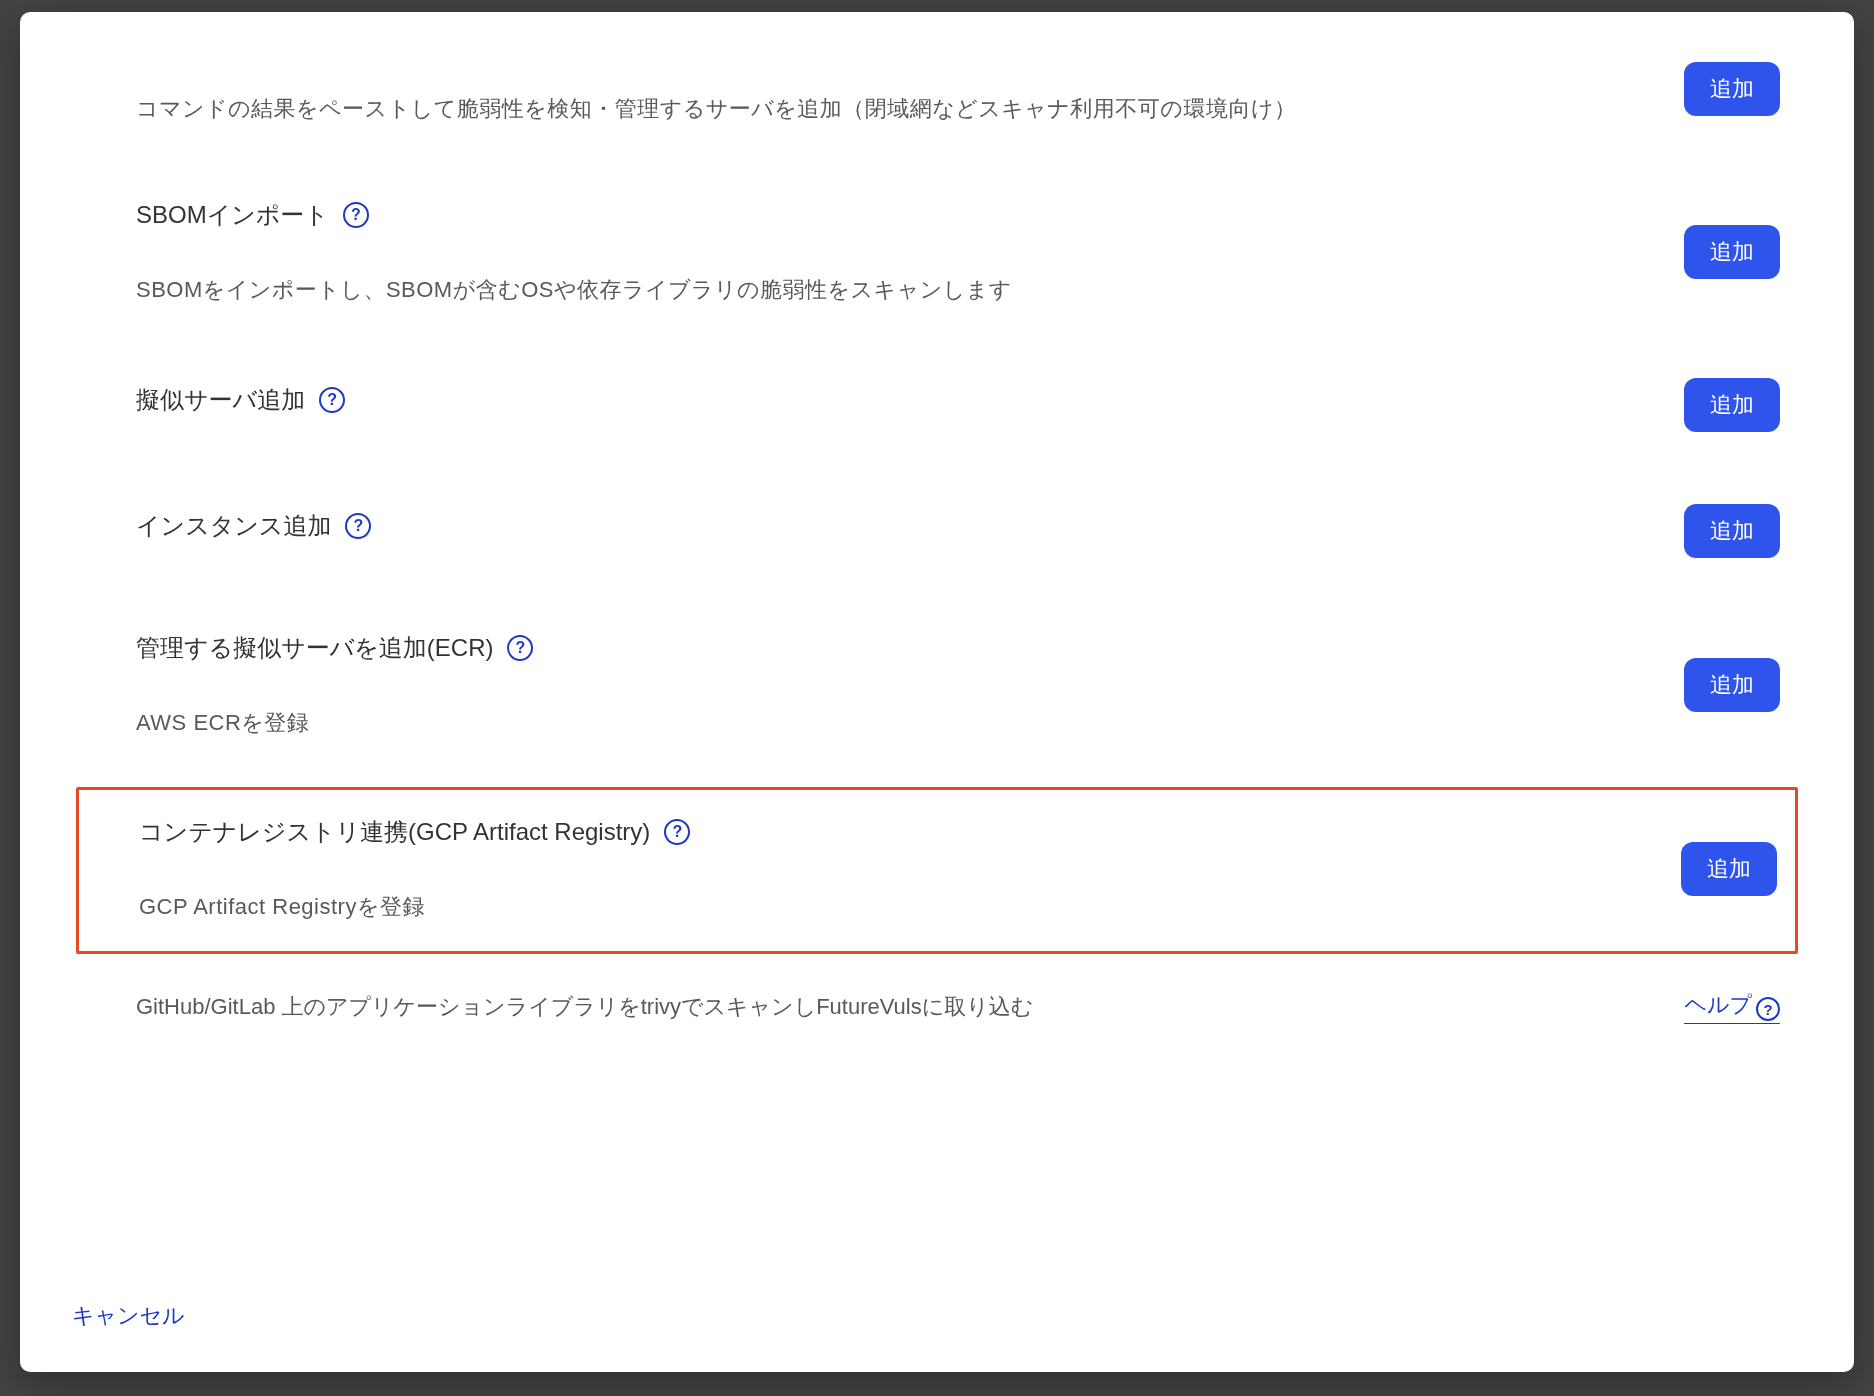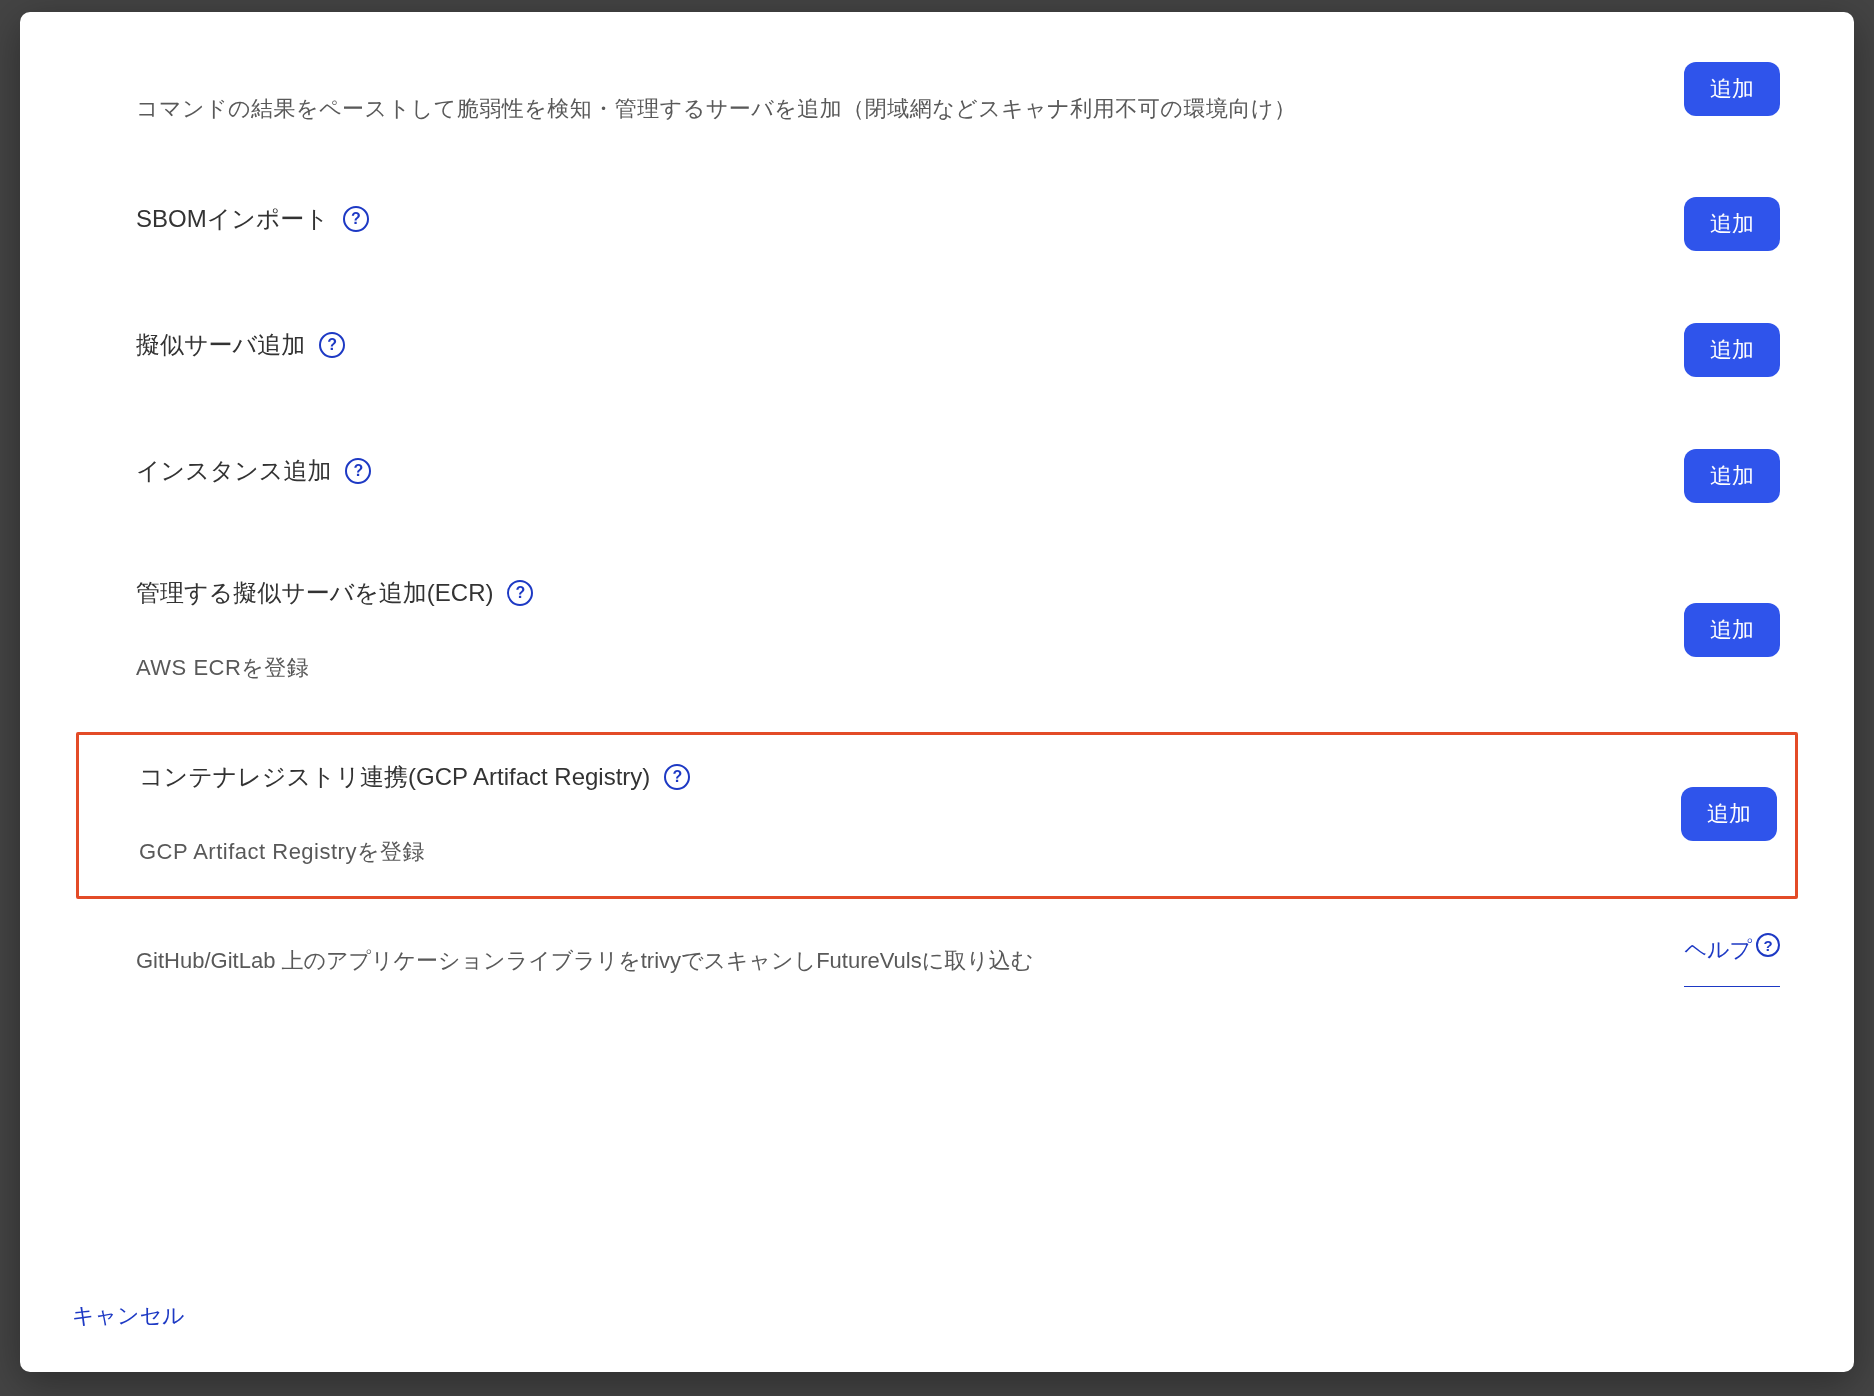--- a/index.html
+++ b/index.html
@@ -93,27 +93,27 @@
       justify-content: space-between;
       padding: 8px 18px 0 60px;
       margin-top: 26px;
     }
     .footer-text {
       font-size: 22px;
       color: #595959;
     }
     .help-link {
       display: inline-flex;
-      align-items: flex-start;
+      align-items: flex-end;
       gap: 4px;
       color: #1d39c4;
       border-bottom: 1.5px solid #1d39c4;
       font-size: 22px;
       cursor: pointer;
-      padding-bottom: 20px;
+      padding-bottom: 2px;
     }
     .cancel-row {
       position: absolute;
       left: 52px;
       bottom: 40px;
     }
     .cancel-link {
       color: #1d39c4;
       font-size: 22px;
       cursor: pointer;
@@ -132,20 +132,21 @@
       </div>
       <button class="btn-add">追加</button>
     </div>
 
     <div class="section">
       <div class="left">
         <div class="section-title">
           <span>SBOMインポート</span>
           <span class="help-icon">?</span>
         </div>
+        <div class="section-desc">SBOMをインポートし、SBOMが含むOSや依存ライブラリの脆弱性をスキャンします</div>
       </div>
       <button class="btn-add">追加</button>
     </div>
 
     <div class="section">
       <div class="left">
         <div class="section-title">
           <span>擬似サーバ追加</span>
           <span class="help-icon">?</span>
         </div>

